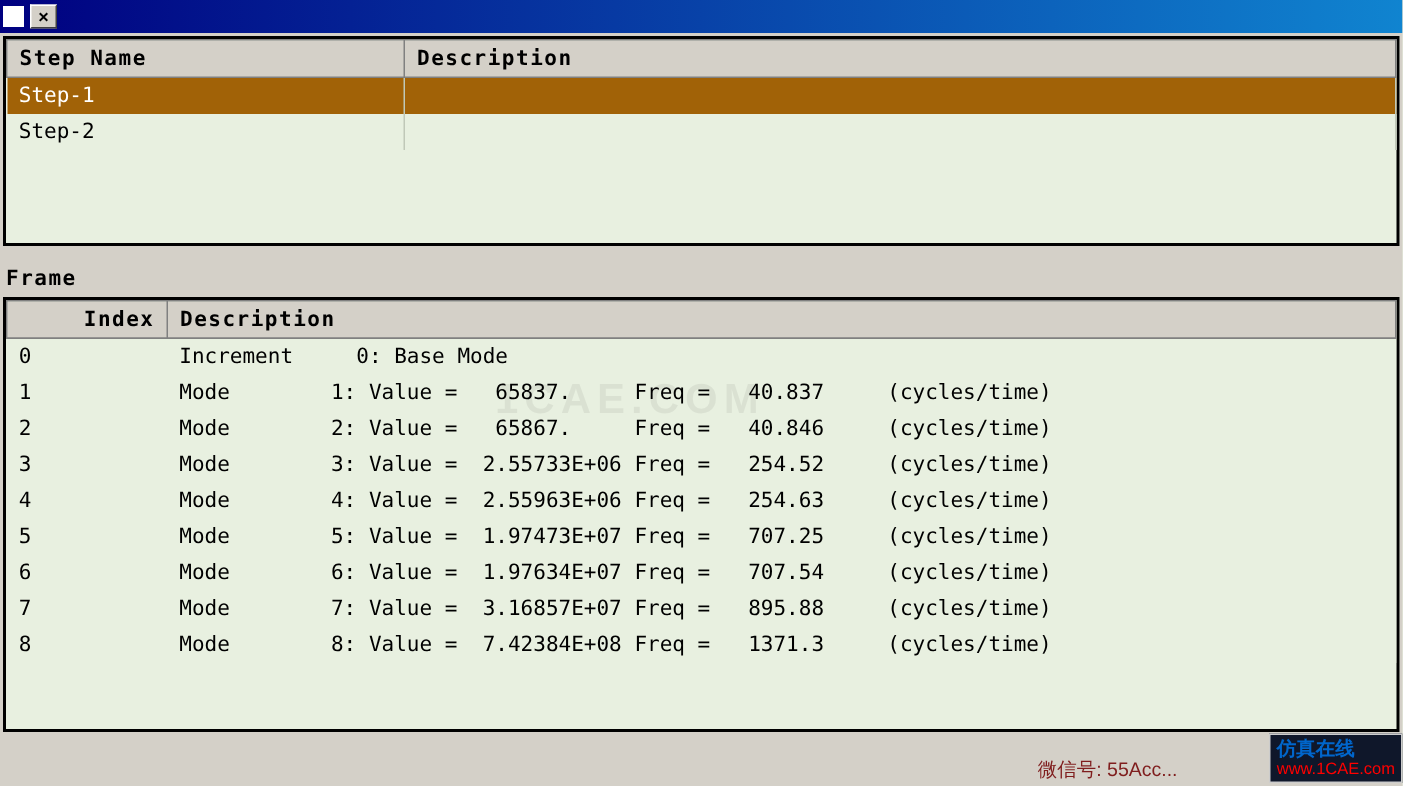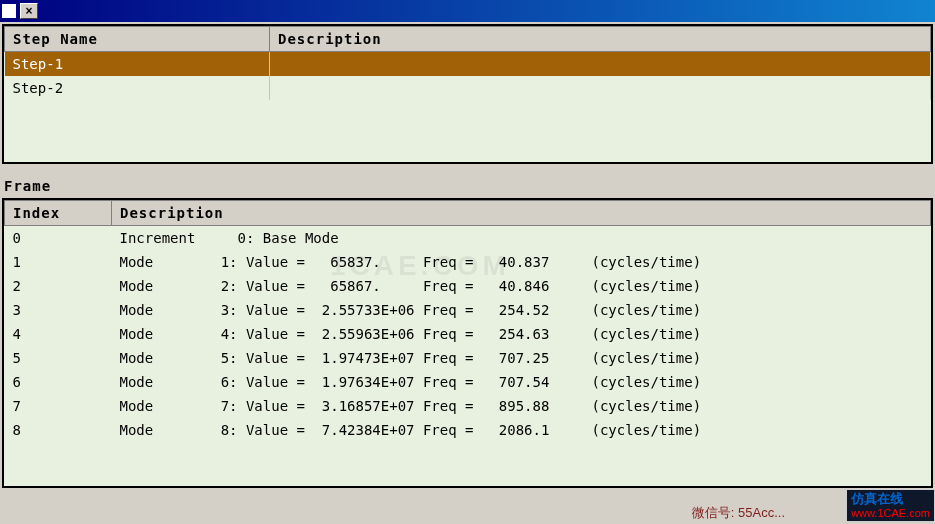--- a/index.html
+++ b/index.html
@@ -13,21 +13,21 @@
 .step-wrap { height: 140px; }
 .frame-wrap { height: 290px; overflow: hidden; }
 table { width: 100%; border-collapse: collapse; }
 th { background: #d4d0c8; text-align: left; font-weight: bold; padding: 4px 8px; border: 1px solid #808080; font-family: "SimSun", monospace; letter-spacing: 1px; }
 td { padding: 4px 8px; font-family: monospace; }
 .step-row td { border-right: 1px solid #c0c8b8; }
 .step-row.selected td { background: #a16207; color: #fff; }
 .step-row:not(.selected) td { background: #e8f0e0; margin-top: 16px; }
 .section-label { font-weight: bold; padding: 4px 2px; letter-spacing: 1px; }
 .col-stepname { width: 265px; }
-.col-index { width: 107px; }
+.col-index { width: 107px; text-align: right; }
 .frame-row td { background: #e8f0e0; white-space: pre; font-family: monospace; }
 .watermark { position: absolute; top: 250px; left: 330px; color: rgba(0,0,0,0.06); font-size: 28px; font-family: sans-serif; font-weight: bold; letter-spacing: 4px; pointer-events: none; }
 .overlay1 { position: absolute; bottom: 2px; right: 150px; color: #7f1d1d; font-size: 13px; pointer-events: none; font-family: sans-serif; }
 .badge { position: absolute; bottom: 2px; right: 0; background: #0f172a; border: 1px solid #ccc; padding: 1px 4px; font-size: 13px; line-height: 1.2; font-family: "SimSun", sans-serif; }
 .badge .l1 { color: #0066cc; font-weight: bold; }
 .badge .l2 { color: #ff0000; font-size: 11px; }
 </style>
 </head>
 <body>
 
@@ -97,21 +97,21 @@
           <tr class="frame-row">
             <td>6</td>
             <td>Mode        6: Value =  1.97634E+07 Freq =   707.54     (cycles/time)</td>
           </tr>
           <tr class="frame-row">
             <td>7</td>
             <td>Mode        7: Value =  3.16857E+07 Freq =   895.88     (cycles/time)</td>
           </tr>
           <tr class="frame-row">
             <td>8</td>
-            <td>Mode        8: Value =  7.42384E+07 Freq =   2086.1     (cycles/time)</td>
+            <td>Mode        8: Value =  7.42384E+08 Freq =   1371.3     (cycles/time)</td>
           </tr>
         </tbody>
     </table>
   </div>
 
 </div>
 
 <div class="watermark">1CAE.COM</div>
 <div class="overlay1">微信号: 55Acc...</div>
 <div class="badge">

